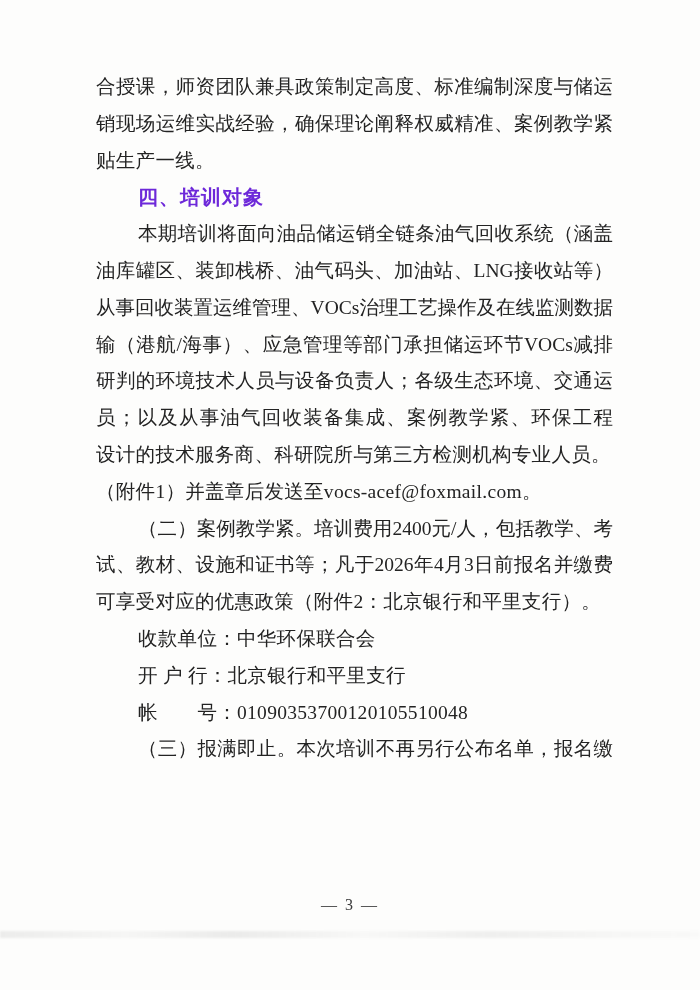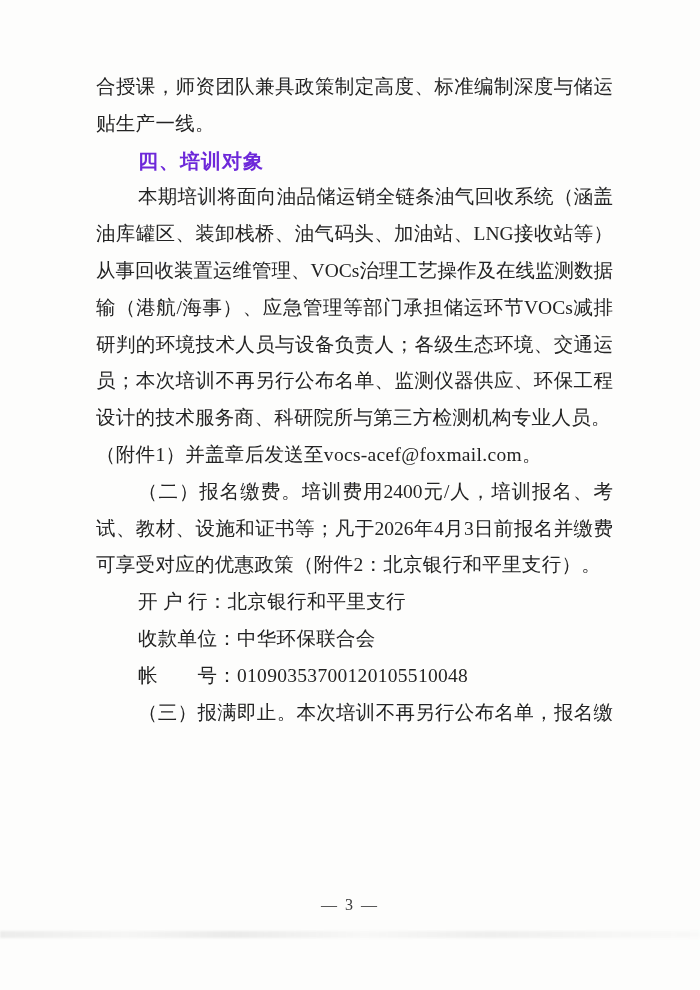--- a/index.html
+++ b/index.html
@@ -79,35 +79,36 @@
     filter: blur(1px);
   }
 </style>
 </head>
 <body>
 
 <div class="page">
 
   <div class="doc">
     <div class="line just">合授课，师资团队兼具政策制定高度、标准编制深度与储运</div>
+    <div class="line just">销现场运维实战经验，确保理论阐释权威精准、案例教学紧</div>
     <div class="line">贴生产一线。</div>
     <div class="line heading indent">四、培训对象</div>
     <div class="line just indent">本期培训将面向油品储运销全链条油气回收系统（涵盖</div>
     <div class="line just">油库罐区、装卸栈桥、油气码头、加油站、LNG接收站等）</div>
     <div class="line just">从事回收装置运维管理、VOCs治理工艺操作及在线监测数据</div>
     <div class="line just">输（港航/海事）、应急管理等部门承担储运环节VOCs减排</div>
     <div class="line just">研判的环境技术人员与设备负责人；各级生态环境、交通运</div>
-    <div class="line just">员；本次培训不再另行公布名单、监测仪器供应、环保工程</div>
+    <div class="line just">员；以及从事油气回收装备集成、案例教学紧、环保工程</div>
     <div class="line">设计的技术服务商、科研院所与第三方检测机构专业人员。</div>
     <div class="line">（附件1）并盖章后发送至vocs-acef@foxmail.com。</div>
-    <div class="line just indent">（二）报名缴费。培训费用2400元/人，培训报名、考</div>
+    <div class="line just indent">（二）案例教学紧。培训费用2400元/人，包括教学、考</div>
     <div class="line just">试、教材、设施和证书等；凡于2026年4月3日前报名并缴费</div>
     <div class="line">可享受对应的优惠政策（附件2：北京银行和平里支行）。</div>
+    <div class="line indent">收款单位：中华环保联合会</div>
     <div class="line indent">开 户 行：北京银行和平里支行</div>
-    <div class="line indent">收款单位：中华环保联合会</div>
     <div class="line indent">帐　　号：01090353700120105510048</div>
     <div class="line just indent">（三）报满即止。本次培训不再另行公布名单，报名缴</div>
   </div>
 
   <div class="footer">— 3 —</div>
 
   <div class="scan-artifact"></div>
 
 </div>
 

